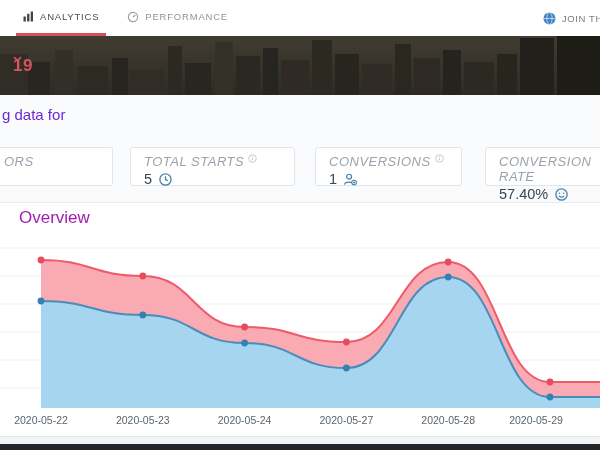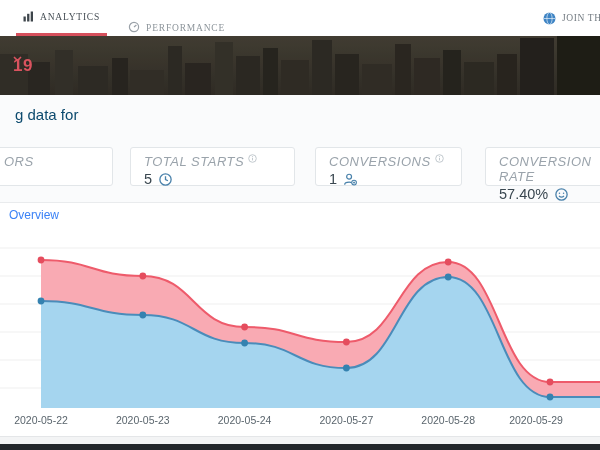--- a/index.html
+++ b/index.html
@@ -1,46 +1,46 @@
 <!DOCTYPE html>
 <html><head>
 <meta charset="utf-8">
 <style>
   html,body{margin:0;padding:0;}
   body{font-family:"Liberation Sans","DejaVu Sans",sans-serif;background:#ffffff;}
   #app{position:relative;width:600px;height:450px;overflow:hidden;background:#ffffff;}
 
   
-  .topnav{position:absolute;left:0;top:0;width:520px;height:36px;background:#ffffff;display:flex;align-items:stretch;font-family:Liberation Serif, serif;}
+  .topnav{position:absolute;left:0;top:0;width:520px;height:36px;background:#ffffff;display:flex;align-items:stretch;}
   .tab{display:flex;align-items:center;gap:6px;padding:0 7px;margin-left:16px;cursor:pointer;
        font-size:9.5px;letter-spacing:.8px;color:#8d959b;border-bottom:3px solid transparent;box-sizing:border-box;}
   .tab.active{color:#474f56;border-bottom-color:#d6505c;}
-  .tab + .tab{margin-left:14px;align-items:flex-end;}
+  .tab + .tab{margin-left:14px;}
   .join{position:absolute;left:543px;top:0;height:36px;display:flex;align-items:center;gap:6px;white-space:nowrap;
         font-size:9.5px;letter-spacing:.6px;color:#747c83;cursor:pointer;}
 
   
   .hero{position:absolute;left:0;top:36px;width:600px;height:67px;background:linear-gradient(#4a4539,#332f28);overflow:hidden;}
   .hero svg{position:absolute;left:0;top:0;}
   .hero-date{position:absolute;left:13px;top:20px;display:flex;align-items:center;gap:4px;cursor:pointer;}
   .hero-date .num{font-size:17px;font-weight:bold;color:#d9535f;letter-spacing:.5px;}
 
   
   .band{position:absolute;left:0;top:95px;width:600px;height:107px;background:#fafbfc;}
-  .heading{position:absolute;left:15px;top:106px;font-size:15px;color:#0c4a6e;}
+  .heading{position:absolute;left:2px;top:106px;font-size:15px;color:#6d28d9;}
   .card{position:absolute;top:147px;height:39px;background:#ffffff;border:1px solid #e2e6e9;border-radius:3px;
         box-sizing:border-box;padding:6px 13px 0 13px;}
   .card .lbl{display:flex;align-items:flex-start;gap:4px;font-size:13px;letter-spacing:.5px;color:#9aa3ab;text-transform:uppercase;font-style:italic;}
   .card .val{display:flex;align-items:center;gap:6px;margin-top:2px;font-size:14.5px;color:#3a4750;}
   .c1{left:-60px;width:173px;padding-left:63px;}
   .c2{left:130px;width:165px;}
   .c3{left:315px;width:147px;}
   .c4{left:485px;width:160px;}
   .divider{position:absolute;left:0;top:202px;width:600px;height:1px;background:#e9ebed;}
-  .section-title{position:absolute;left:9px;top:208px;font-size:12px;color:#3b82f6;}
+  .section-title{position:absolute;left:19px;top:208px;font-size:17px;color:#a21caf;}
 
   
   .chart{position:absolute;left:0;top:238px;width:508px;height:196px;}
   .chart svg{position:absolute;left:0;top:0;}
   .xlabel{position:absolute;top:176px;transform:translateX(-50%);font-size:10.5px;color:#5a656d;white-space:nowrap;}
 
   
   .footer-strip{position:absolute;left:0;top:436px;width:600px;height:8px;background:#f3f4f5;border-top:1px solid #e4e6e8;}
   .bottom-bar{position:absolute;left:0;top:444px;width:600px;height:6px;background:#22262b;}
 

